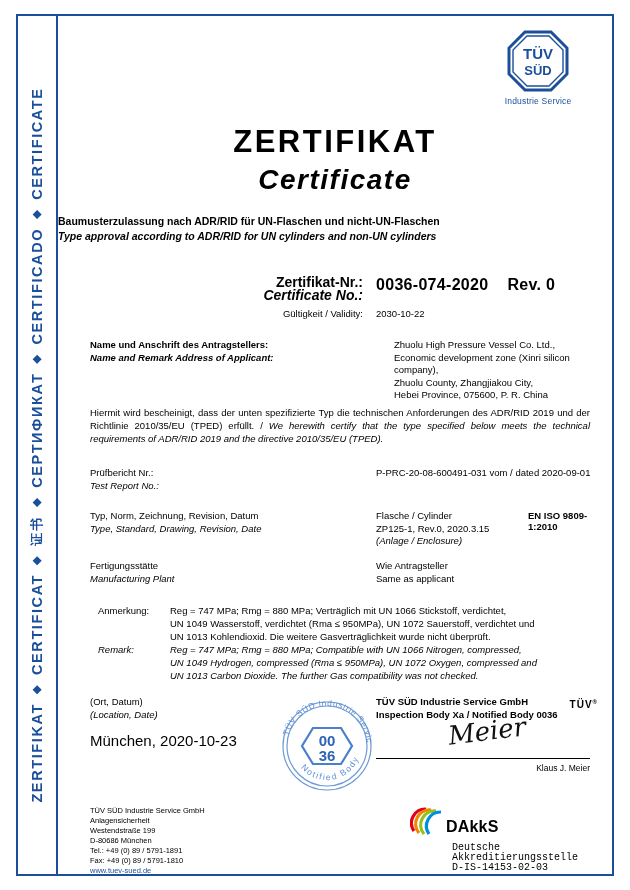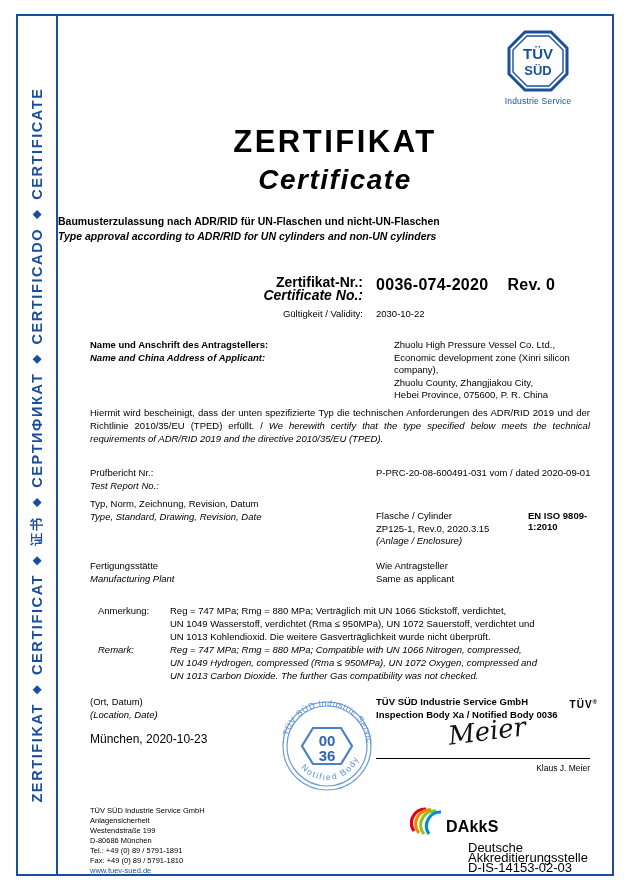--- a/index.html
+++ b/index.html
@@ -205,21 +205,21 @@
   }
   .loc-label {
     position: absolute;
     left: 32px; top: 680px;
     font-size: 9.5px;
     line-height: 12.5px;
   }
   .loc-value {
     position: absolute;
     left: 32px; top: 716px;
-    font-size: 12px;
+    font-size: 15px;
   }
   .sign-right {
     position: absolute;
     left: 318px; top: 680px;
     font-size: 9.5px;
     line-height: 12.5px;
     font-weight: bold;
   }
   .signer {
     position: absolute;
@@ -267,24 +267,25 @@
   }
   .dakks-title {
     font-size: 16px;
     font-weight: bold;
     letter-spacing: .2px;
     display: inline-block;
     vertical-align: middle;
     margin-top: 8px;
   }
   .dakks-sub {
-    font-size: 13px;
+    font-size: 10px;
     line-height: 10px;
     margin-top: 3px;
-    margin-left: 58px;
+    margin-left: 42px;
+    font-family: Liberation Mono, monospace;
   }
   .tuv-corner {
     position: absolute;
     right: 14px; bottom: 8px;
     font-size: 10px;
     font-weight: bold;
     letter-spacing: 1px;
   }
   .tuv-corner sup { font-size: 6px; }
 </style>
@@ -341,21 +342,21 @@
       <span>0036-074-2020</span>
       &nbsp;&nbsp;
       <span>Rev. 0</span>
     </div>
 
     <div class="validity-label">Gültigkeit / Validity:</div>
     <div class="validity-value">2030-10-22</div>
 
     <div class="applicant-label">
       <div class="lbl">Name und Anschrift des Antragstellers:</div>
-      <div class="lbl-it">Name and China Address of Applicant:</div>
+      <div class="lbl-it">Name and Remark Address of Applicant:</div>
     </div>
     <div class="applicant-value">
       <div>Zhuolu High Pressure Vessel Co. Ltd.,</div>
       <div>Economic development zone (Xinri silicon company),</div>
       <div>Zhuolu County, Zhangjiakou City,</div>
       <div>Hebei Province, 075600, P. R. China</div>
     </div>
 
     <div class="para">
       <span>Hiermit wird bescheinigt, dass der unten spezifizierte Typ die technischen Anforderungen des ADR/RID 2019 und der Richtlinie 2010/35/EU (TPED) erfüllt. /</span>
@@ -363,21 +364,21 @@
     </div>
 
     <div class="blk-label" style="top:451px">
       <div>Prüfbericht Nr.:</div>
       <div class="it">Test Report No.:</div>
     </div>
     <div class="blk-value" style="top:451px">
       <div>P-PRC-20-08-600491-031 vom / dated 2020-09-01</div>
     </div>
 
-    <div class="blk-label" style="top:482px">
+    <div class="blk-label" style="top:494px">
       <div>Typ, Norm, Zeichnung, Revision, Datum</div>
       <div class="it">Type, Standard, Drawing, Revision, Date</div>
     </div>
     <div class="blk-value" style="top:494px">
       <div>
         <span>Flasche / Cylinder</span>
       </div>
       <div>ZP125-1, Rev.0, 2020.3.15</div>
       <div class="it">(Anlage / Enclosure)</div>
     </div>

